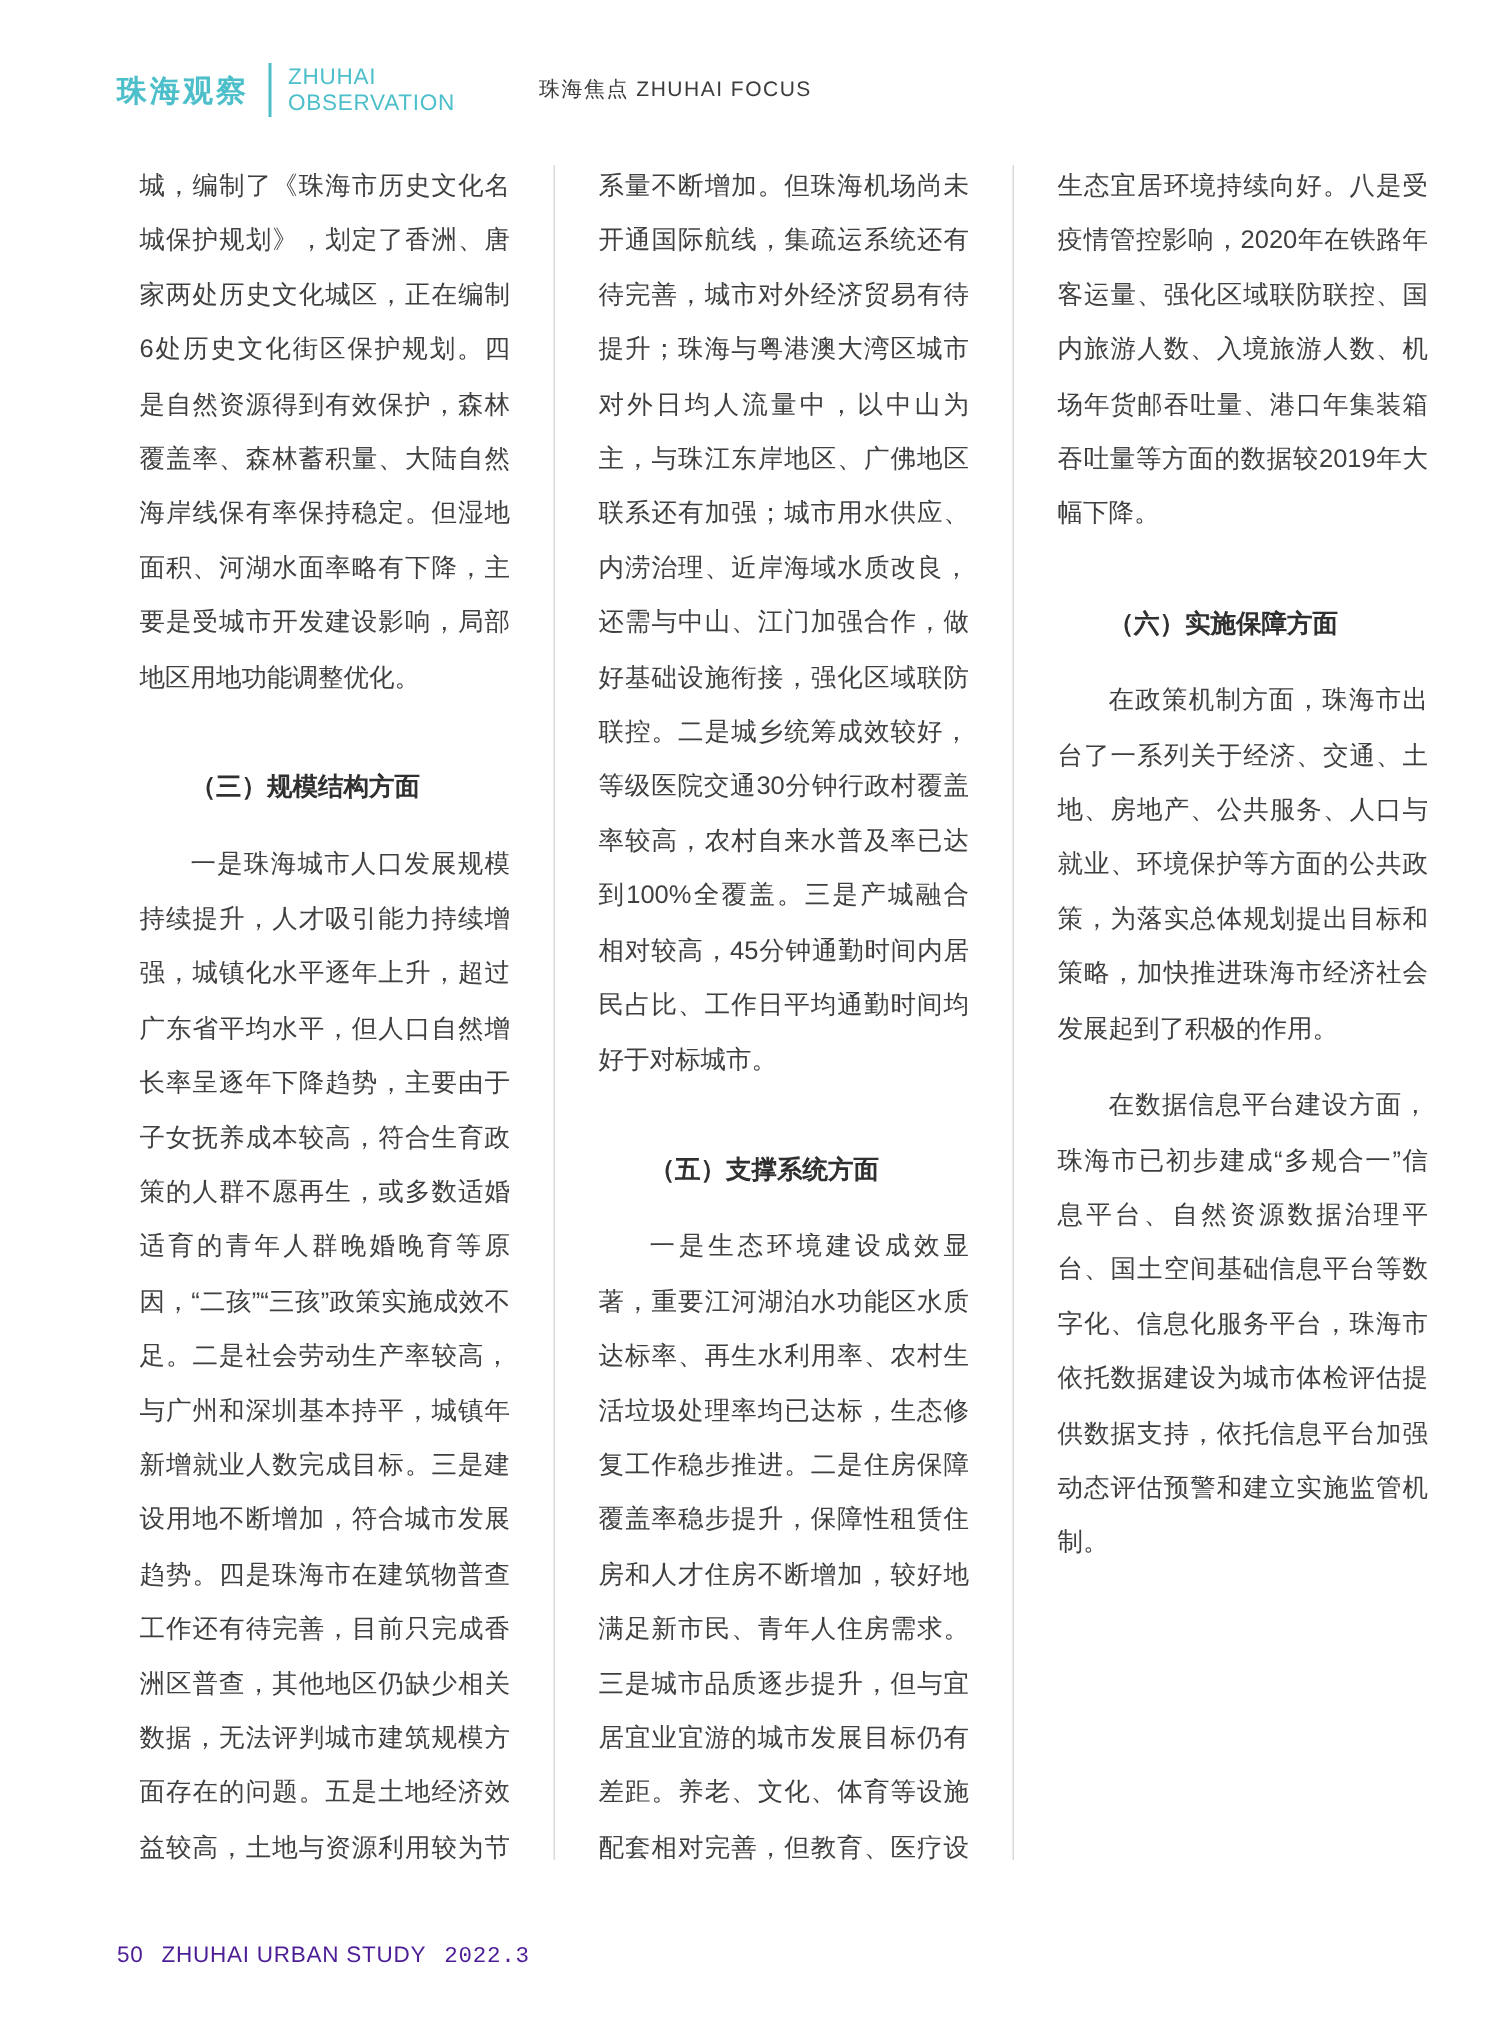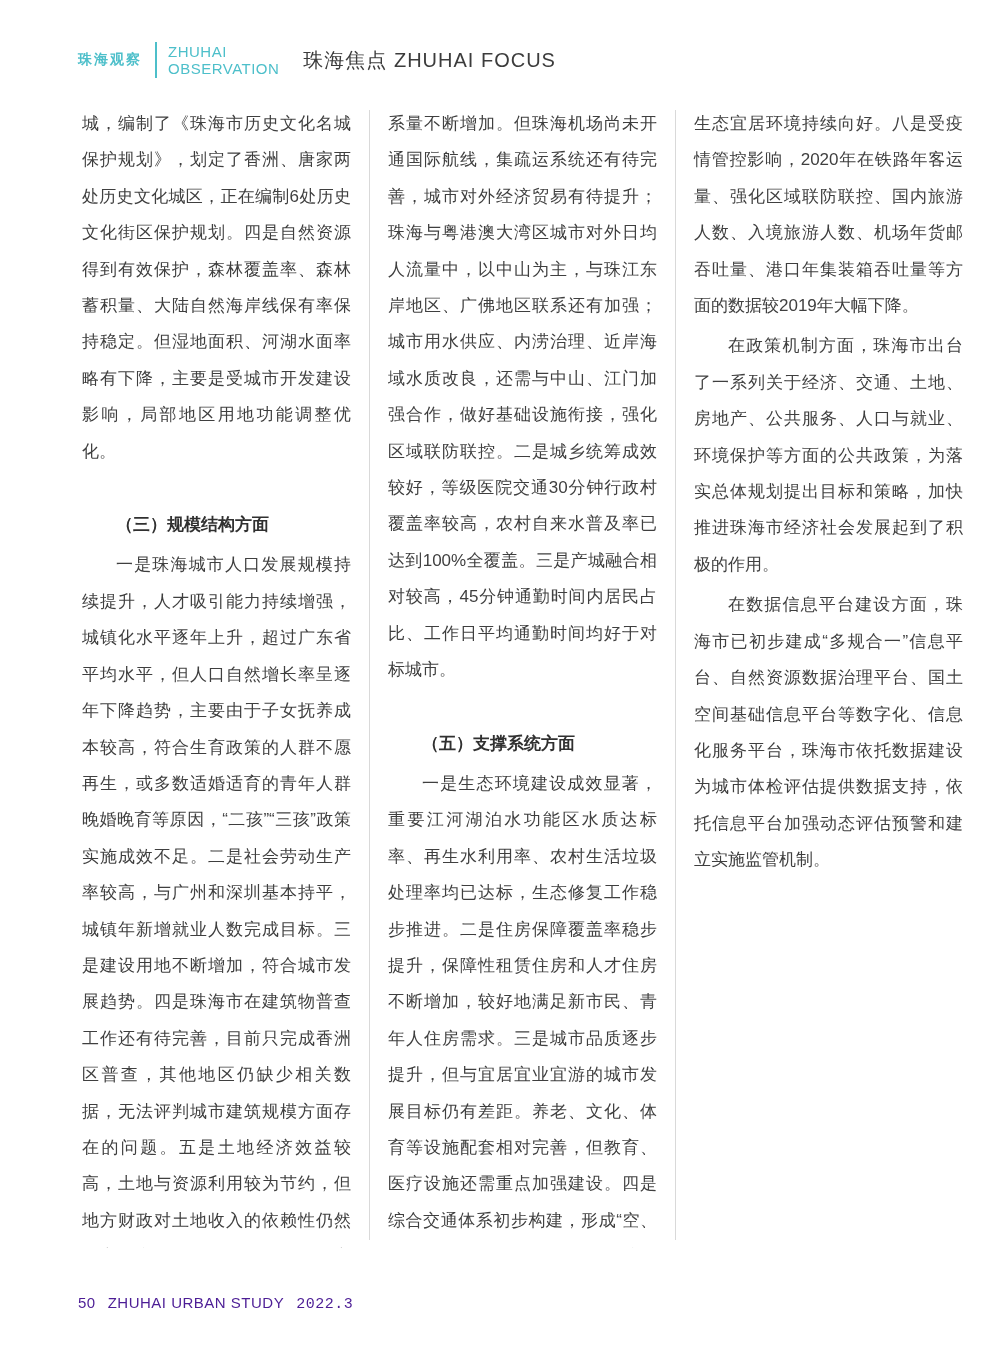--- a/index.html
+++ b/index.html
@@ -14,41 +14,41 @@
   }
   
   .header{
     position:absolute;
     top:42px; left:78px; right:60px;
     display:flex;
     align-items:center;
   }
   .brand{display:flex; align-items:center;}
   .brand-cn{
-    font-size:14px;
+    font-size:20px;
     font-weight:bold;
     letter-spacing:2px;
     color:var(--accent);
   }
   .brand-rule{
     width:2px; height:36px;
     background:var(--accent);
     margin:0 11px 0 13px;
   }
   .brand-en{
     font-size:15px;
     font-weight:normal;
     letter-spacing:0.5px;
     line-height:17px;
     color:var(--accent);
     white-space:pre-line;
   }
   .section-label{
-    margin-left:24px;
-    font-size:20px;
+    margin-left:56px;
+    font-size:14px;
     color:#3c3c3c;
     letter-spacing:1px;
   }
   
   .content{
     position:absolute;
     top:106px; left:78px;
     display:flex;
     align-items:flex-start;
   }
@@ -58,21 +58,21 @@
     overflow:hidden;
   }
   .col-rule{
     width:1px;
     height:1130px;
     background:#d9d9d9;
     margin:4px 14px 0 14px;
     flex:0 0 1px;
   }
   .block{
-    margin:4px;
+    margin:15px;
     font-size:17px;
     line-height:36.4px;
     text-align:justify;
     color:#3f3f3f;
     word-break:break-all;
   }
   .block.body{text-indent:2em;}
   .block.body-cont{text-indent:0;}
   .block.heading{
     font-weight:bold;
@@ -117,20 +117,21 @@
       </div>
     <div class="col-rule"></div>
     <div class="col">
         <p class="block body-cont">系量不断增加。但珠海机场尚未开通国际航线，集疏运系统还有待完善，城市对外经济贸易有待提升；珠海与粤港澳大湾区城市对外日均人流量中，以中山为主，与珠江东岸地区、广佛地区联系还有加强；城市用水供应、内涝治理、近岸海域水质改良，还需与中山、江门加强合作，做好基础设施衔接，强化区域联防联控。二是城乡统筹成效较好，等级医院交通30分钟行政村覆盖率较高，农村自来水普及率已达到100%全覆盖。三是产城融合相对较高，45分钟通勤时间内居民占比、工作日平均通勤时间均好于对标城市。</p>
         <p class="block heading">（五）支撑系统方面</p>
         <p class="block body">一是生态环境建设成效显著，重要江河湖泊水功能区水质达标率、再生水利用率、农村生活垃圾处理率均已达标，生态修复工作稳步推进。二是住房保障覆盖率稳步提升，保障性租赁住房和人才住房不断增加，较好地满足新市民、青年人住房需求。三是城市品质逐步提升，但与宜居宜业宜游的城市发展目标仍有差距。养老、文化、体育等设施配套相对完善，但教育、医疗设施还需重点加强建设。四是综合交通体系初步构建，形成“空、港、铁、路、口岸”多元化区域综合交通系统，但公共交通体系还不完善，公共交通分担率和绿色交通发展不足。五是城市供水体系较为完善，人均年用水量、用水总量低于全省水资源考核要求，水资源开发利用率逐年下降，城市节约用水能力不断提升。六是城市安全与韧性不断强化，综合防灾示范社区比例、防洪堤防达标率逐年上升，但人均应急避难场所与消防站还有待加强建设。七是生态空间品质不断提升，公园绿地、广场步行5分钟覆盖率、森林步行15分钟覆盖率、空气质量优良天数、人均公园绿地面积和绿道长度，均呈年度上升趋势，城市</p>
       </div>
     <div class="col-rule"></div>
     <div class="col">
         <p class="block body-cont">生态宜居环境持续向好。八是受疫情管控影响，2020年在铁路年客运量、强化区域联防联控、国内旅游人数、入境旅游人数、机场年货邮吞吐量、港口年集装箱吞吐量等方面的数据较2019年大幅下降。</p>
+        <p class="block heading">（六）实施保障方面</p>
         <p class="block body">在政策机制方面，珠海市出台了一系列关于经济、交通、土地、房地产、公共服务、人口与就业、环境保护等方面的公共政策，为落实总体规划提出目标和策略，加快推进珠海市经济社会发展起到了积极的作用。</p>
         <p class="block body">在数据信息平台建设方面，珠海市已初步建成“多规合一”信息平台、自然资源数据治理平台、国土空间基础信息平台等数字化、信息化服务平台，珠海市依托数据建设为城市体检评估提供数据支持，依托信息平台加强动态评估预警和建立实施监管机制。</p>
       </div>
   </div>
 
   <div class="footer">
     <span class="pageno">50</span>
     <span class="journal">ZHUHAI URBAN STUDY</span>
     <span class="issue">2022.3</span>
   </div>

